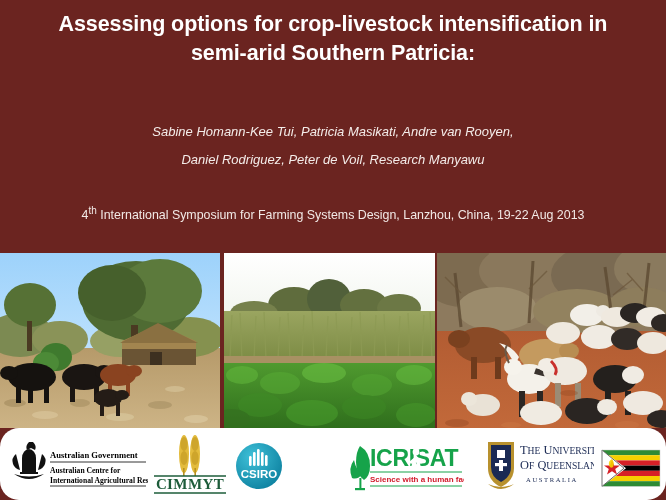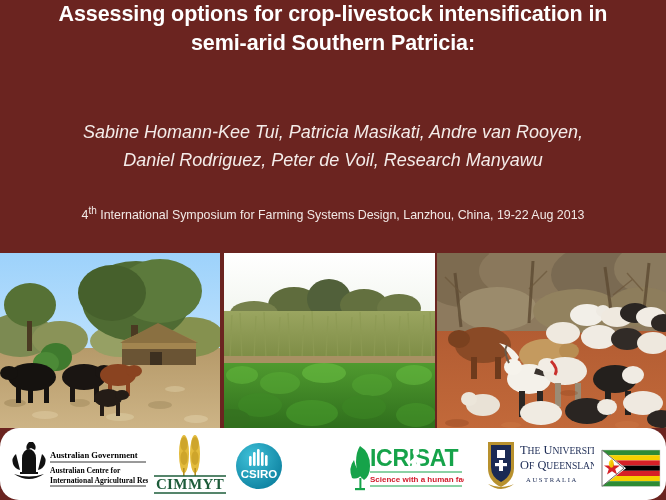--- a/index.html
+++ b/index.html
@@ -16,21 +16,21 @@
     height: 500px;
     overflow: hidden;
     background: #6b2420;
   }
 
   
   #title-block {
     position: absolute;
     left: 0; top: 0;
     width: 666px;
-    padding-top: 0;
+    padding-top: 10px;
     text-align: center;
   }
   .title-line {
     color: #ffffff;
     font-weight: bold;
     font-size: 21.5px;
     line-height: 29px;
     letter-spacing: -0.1px;
     white-space: nowrap;
   }
@@ -38,21 +38,21 @@
   
   #authors-block {
     position: absolute;
     left: 0; top: 118px;
     width: 666px;
     text-align: center;
   }
   .author-line {
     color: #f4ece9;
     font-style: italic;
-    font-size: 18px;
+    font-size: 13px;
     line-height: 28px;
     white-space: nowrap;
   }
 
   
   #conference-block {
     position: absolute;
     left: 0; top: 205px;
     width: 666px;
     text-align: center;

